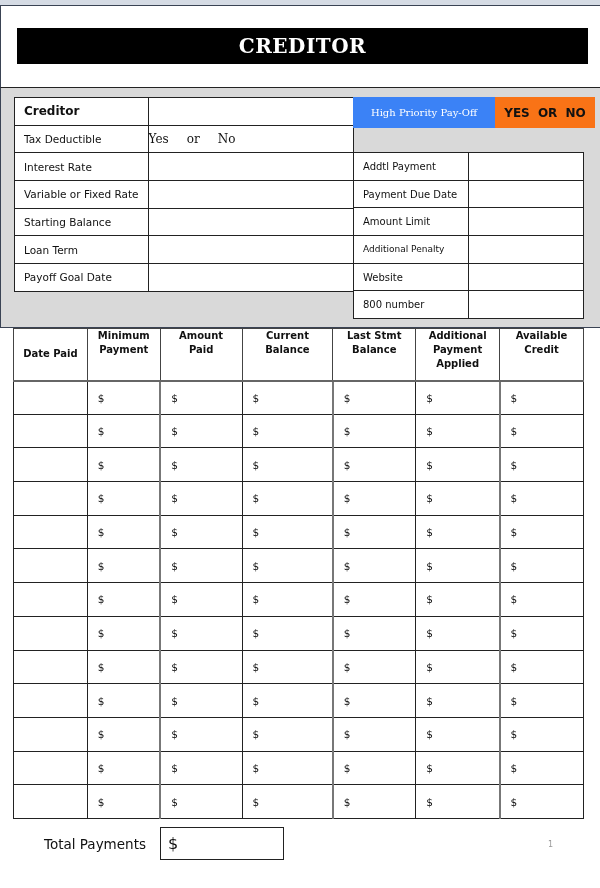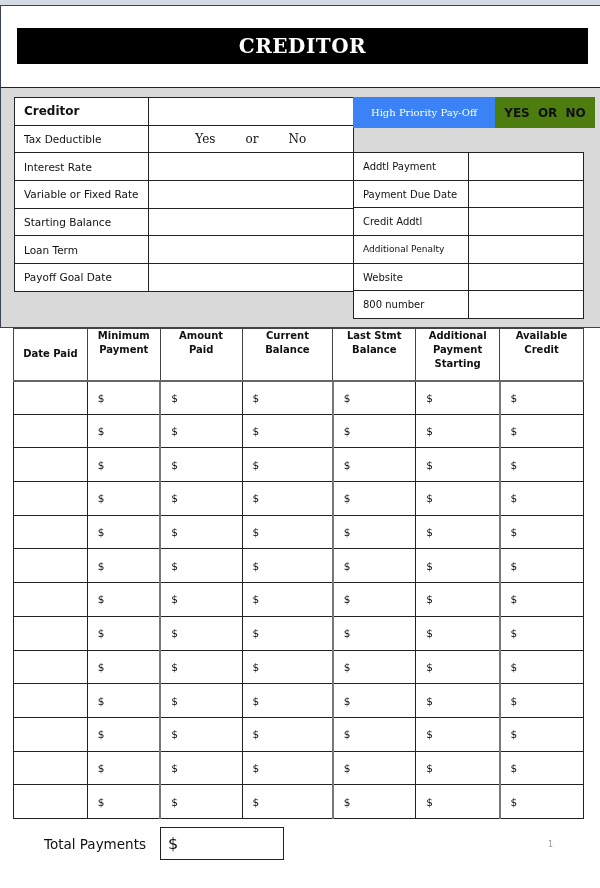--- a/index.html
+++ b/index.html
@@ -10,27 +10,27 @@
   .title-bar { position: absolute; left: 16px; top: 22px; width: 571px; height: 36px; background: #000; color: #fff;
     font-family: "DejaVu Serif", serif; font-size: 20px; font-weight: bold; letter-spacing: 0.5px;
     display: flex; align-items: center; justify-content: center; }
   .grey-panel { position: absolute; left: 0; top: 88px; width: 600px; height: 240px; background: #d9d9d9; border-left: 1px solid #3a4354; border-bottom: 1px solid #3a4354; }
   table.info { position: absolute; border-collapse: collapse; background: #fff; font-size: 10.5px; }
   table.info td { border: 1px solid #222; height: 27.7px; padding: 0 9px; white-space: nowrap; }
   table.info td.val { padding: 0; }
   .left-info { left: 14px; top: 97px; width: 340px; }
   .left-info td.lbl { width: 126px; }
   .left-info td.bold { font-weight: bold; font-size: 12px; }
-  .yesno-inline { font-family: "DejaVu Serif", serif; font-size: 12px; display: flex; justify-content: center; gap: 30px; }
+  .yesno-inline { font-family: "DejaVu Serif", serif; font-size: 12px; display: flex; gap: 18px; }
   .right-info { left: 353px; top: 152px; width: 231px; }
   .right-info td.lbl { width: 115px; padding: 0 9px; font-size: 10px; }
   .right-info td.small { font-size: 9px; }
   .priority-label { position: absolute; left: 353px; top: 97px; width: 142px; height: 31px; background: #3b82f6; color: #fff;
     font-family: "DejaVu Serif", serif; font-size: 10px; display: flex; align-items: center; justify-content: center; }
-  .priority-yesno { position: absolute; left: 495px; top: 97px; width: 100px; height: 31px; background: #4d7c0f;
+  .priority-yesno { position: absolute; left: 495px; top: 97px; width: 100px; height: 31px; background: #f97316;
     font-weight: bold; font-size: 12px; display: flex; align-items: center; justify-content: center; word-spacing: 4px; }
   table.grid { position: absolute; left: 13px; top: 328px; width: 571px; border-collapse: collapse; font-size: 10.5px; }
   table.grid th { border: 1px solid #444; border-bottom: 2px solid #666; height: 52px; font-weight: bold; font-size: 10px; text-align: center; vertical-align: top; line-height: 14px; }
   table.grid th.mid { vertical-align: middle; padding-top: 0; }
   table.grid td { border: 1px solid #222; height: 33.7px; padding-left: 10px; vertical-align: middle; }
   table.grid td.sep { border-left: 2px solid #777; }
   table.grid tr td:first-child { padding-left: 0; }
   .total-label { position: absolute; left: 44px; top: 836px; font-size: 13.5px; }
   .total-box { position: absolute; left: 160px; top: 827px; width: 124px; height: 33px; border: 1px solid #222; font-size: 16px; padding-left: 7px; display: flex; align-items: center; }
   .page-num { position: absolute; left: 548px; top: 840px; font-size: 8px; color: #999; }
@@ -92,21 +92,21 @@
   <tbody>
       <tr>
     <td class="lbl">Addtl Payment</td>
     <td class="val"></td>
   </tr>
   <tr>
     <td class="lbl">Payment Due Date</td>
     <td class="val"></td>
   </tr>
   <tr>
-    <td class="lbl">Credit Addtl</td>
+    <td class="lbl">Amount Limit</td>
     <td class="val"></td>
   </tr>
   <tr>
     <td class="lbl small">Additional Penalty</td>
     <td class="val"></td>
   </tr>
   <tr>
     <td class="lbl">Website</td>
     <td class="val"></td>
   </tr>
@@ -144,21 +144,21 @@
           <div>Current</div>
           <div>Balance</div>
         </th>
         <th>
           <div>Last Stmt</div>
           <div>Balance</div>
         </th>
         <th>
           <div>Additional</div>
           <div>Payment</div>
-          <div>Starting</div>
+          <div>Applied</div>
         </th>
         <th>
           <div>Available</div>
           <div>Credit</div>
         </th>
       </tr>
   </thead>
   <tbody id="grid-body">
       <tr>
         <td></td>

